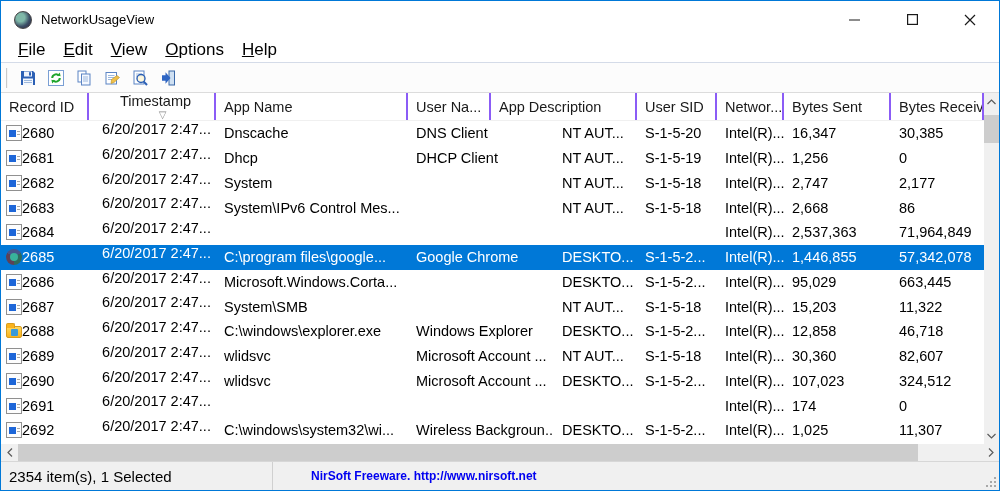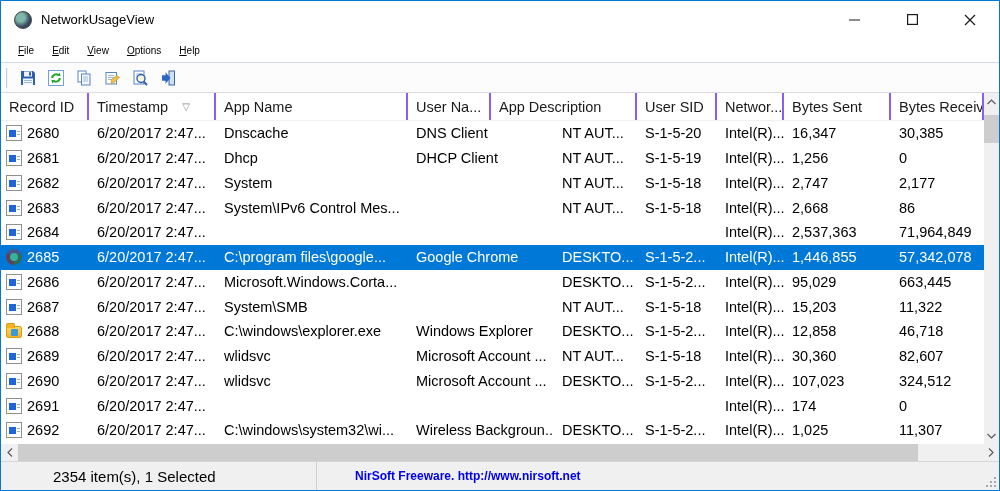--- a/index.html
+++ b/index.html
@@ -22,50 +22,50 @@
     border:1px solid #444;
     flex:none;
   }
   .title-text { margin-left:9px; font-size:13px; color:#000; }
   .caption-buttons { margin-left:auto; display:flex; height:100%; }
   .caption-btn { width:58px; height:100%; display:flex; align-items:center; justify-content:center; }
   .caption-btn svg { display:block; }
 
   
   .menubar { height:25px; display:flex; align-items:center; padding-left:8px; background:#fff; border-bottom:1px solid #d4dbe8; }
-  .menu-item { display:inline-block; font-size:10px; color:#000; padding:2px 9px; }
+  .menu-item { display:inline-block; font-size:17px; color:#000; padding:2px 9px; }
   .menu-item::first-letter { text-decoration: underline; }
 
   
   .toolbar { height:30px; display:flex; align-items:center; background:#fcfcfc; border-bottom:1px solid #dcdcdc; }
   .toolbar-gripper { width:2px; height:20px; border-left:1px solid #c9c9c9; border-right:1px solid #f4f4f4; margin:0 6px 0 5px; }
   .tool-btn { width:28px; height:26px; display:flex; align-items:center; justify-content:center; }
   .tool-btn svg { display:block; }
 
   
   .table-area { position:relative; height:368px; background:#fff; }
   .grid { width:983px; }
   .header-row { display:flex; height:28px; border-bottom:1px solid #f0f0f0; }
   .hcell {
     font-size:14.5px; color:#1a1a1a;
     border-right:2px solid #8b5cf6;
     padding-left:8px; display:flex; align-items:center;
     white-space:nowrap; overflow:hidden;
   }
   .sort-glyph { color:#8a8a8a; font-size:10px; margin-left:14px; }
-  .c0{width:88px;} .c1{width:127px;} .c2{width:192px;} .c3{width:146px;}
+  .c0{width:88px;} .c1{width:127px;flex-direction:column;} .c2{width:192px;} .c3{width:146px;}
   .c4{width:83px;} .c5{width:80px;} .c6{width:67px;} .c7{width:107px;} .c8{width:93px;}
 
   .rows { height:322px; overflow:hidden; }
   .row { display:flex; height:24.75px; color:#000; }
   .row .cell {
     font-size:14.5px; white-space:nowrap; overflow:hidden;
     display:flex; align-items:center; padding-left:8px;
   }
-  .row .cell.c0 { padding-left:5px; gap:5px; }
+  .row .cell.c0 { padding-left:5px; }
   .row.selected { background:#0078d7; color:#fff; }
 
   .row-icon { width:16px; height:16px; flex:none; position:relative; display:inline-block; }
   .row-icon.window { background:#fdfdfd; border:1px solid #909090; }
   .row-icon.window::before { content:""; position:absolute; left:2px; top:4px; width:7px; height:7px; background:#1d66d8; }
   .row-icon.window::after  { content:""; position:absolute; left:10px; top:5px; width:3px; height:1px; background:#a9a9a9; box-shadow:0 3px 0 #a9a9a9; }
   .row-icon.chrome { border-radius:50%; background:conic-gradient(from -60deg,#45558c 0 120deg,#2e6b5d 0 240deg,#5d4157 0 360deg); }
   .row-icon.chrome::before { content:""; position:absolute; inset:4px; border-radius:50%; background:#38b39b; }
   .row-icon.folder { height:12px; margin-top:2px; background:linear-gradient(#ffd75e,#fbb31d); border:1px solid #d89c1e; border-radius:2px; }
   .row-icon.folder::before { content:""; position:absolute; top:-4px; left:-1px; width:7px; height:4px; background:#fbb31d; border:1px solid #d89c1e; border-bottom:none; border-radius:2px 2px 0 0; }
@@ -76,21 +76,21 @@
   .hscroll { position:absolute; left:0; right:0; bottom:0; height:17px; background:#f0f0f0; display:flex; }
   .scroll-arrow { width:15px; height:17px; flex:none; display:flex; align-items:center; justify-content:center; color:#5b5b5b; }
   .hscroll .scroll-arrow { width:17px; height:17px; }
   .v-spacer { height:5px; flex:none; }
   .v-thumb { height:28px; width:15px; background:#cdcdcd; flex:none; }
   .h-thumb { width:900px; height:17px; background:#cdcdcd; flex:none; }
   .scroll-fill { flex:1; }
 
   
   .statusbar { height:29px; background:#f0f0f0; border-top:1px solid #d7d7d7; display:flex; align-items:center; position:relative; }
-  .status-pane-left { width:272px; height:100%; display:flex; align-items:center; padding-left:8px; border-right:1px solid #d0d0d0; font-size:15px; color:#000; white-space:nowrap;margin-left:44px; }
+  .status-pane-left { width:272px; height:100%; display:flex; align-items:center; padding-left:8px; border-right:1px solid #d0d0d0; font-size:15px; color:#000; white-space:nowrap; }
   .status-pane-mid { flex:1; height:100%; display:flex; align-items:center; padding-left:38px; }
   .nirsoft-text { font-size:12px; font-weight:bold; color:#0000f0; white-space:nowrap; }
   .resize-grip { position:absolute; right:2px; bottom:2px; }
 </style>
 </head>
 <body>
 
 <div class="window">
 
   <div class="titlebar">

